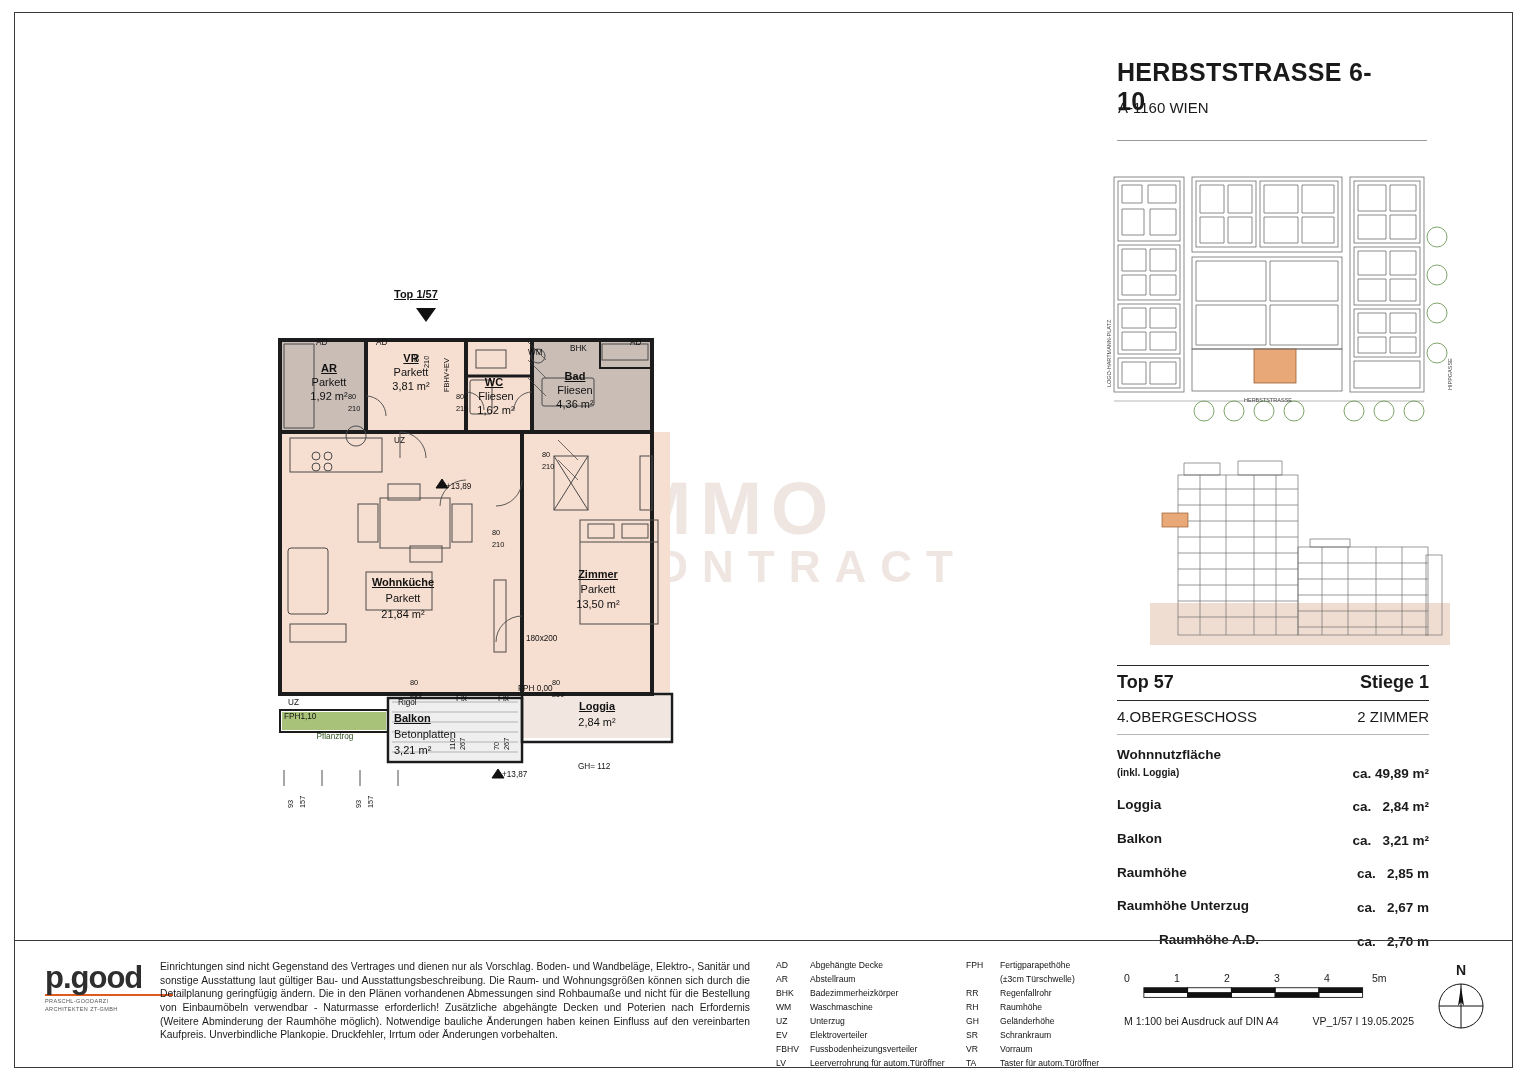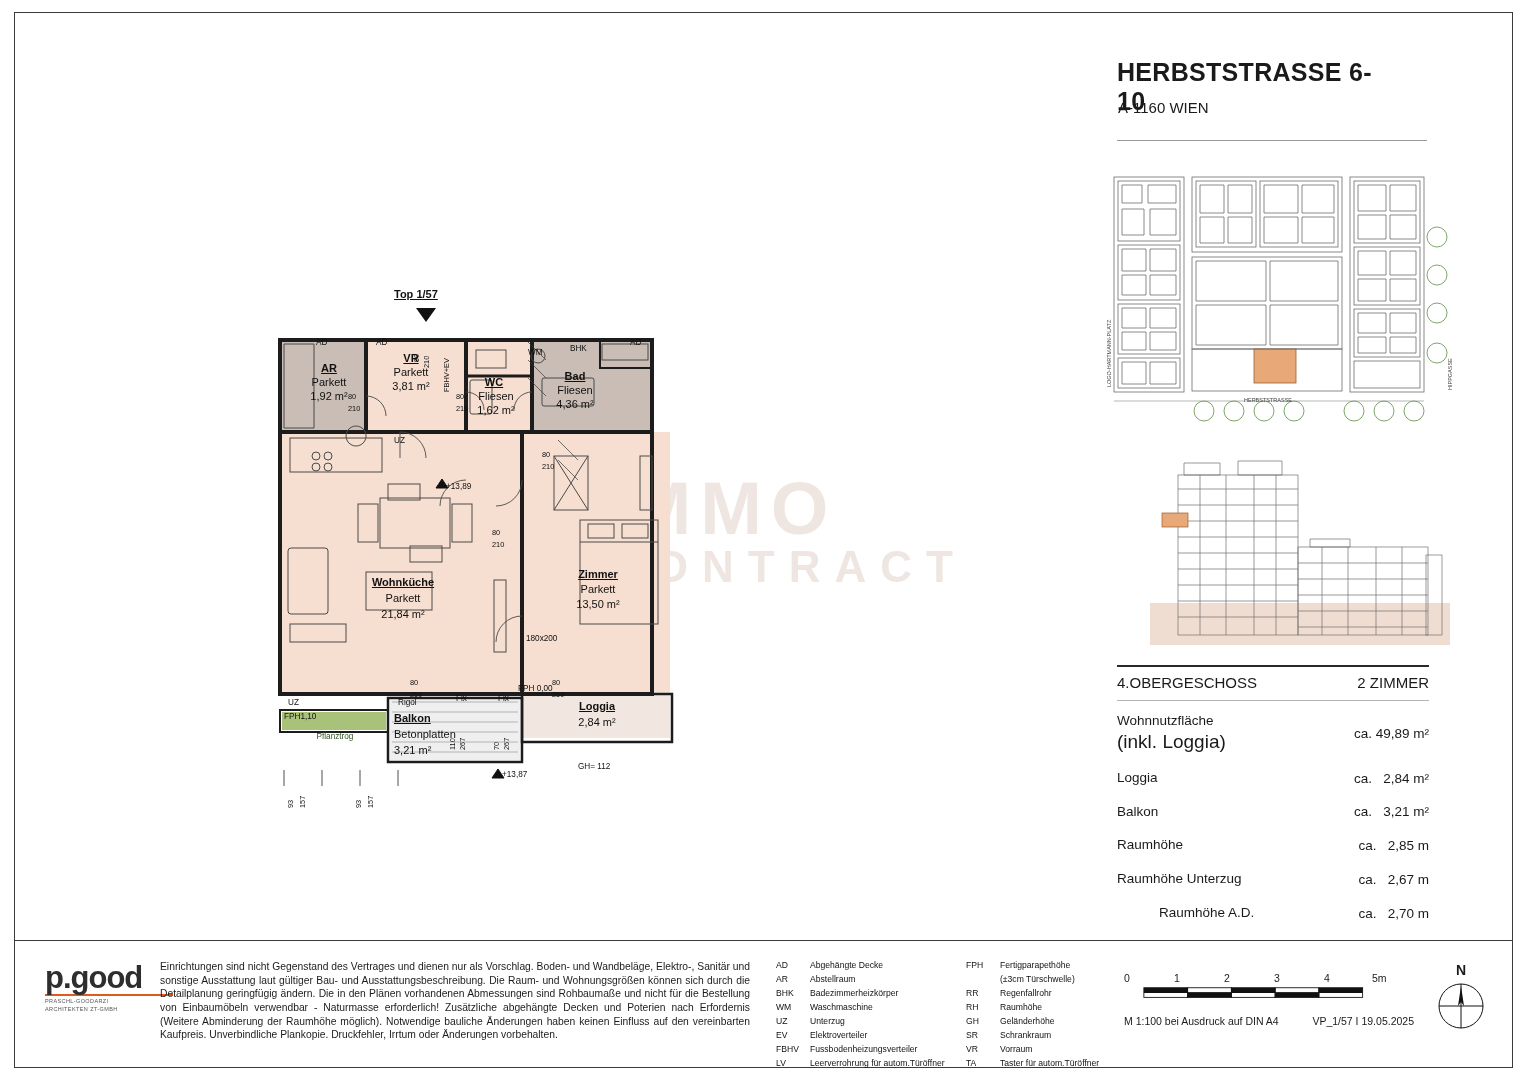--- a/index.html
+++ b/index.html
@@ -24,24 +24,24 @@
   
   .info{position:absolute;left:1117px;top:665px;width:312px;}
   .info .line{height:1px;background:#2a2a2a;width:312px;}
   .info .thin{height:1px;background:#b5b5b5;width:312px;}
   .row-top{display:flex;justify-content:space-between;align-items:baseline;padding:6px 0 7px;}
   .row-top .l{font-size:18px;font-weight:bold;}
   .row-top .r{font-size:18px;font-weight:bold;}
   .row-2{display:flex;justify-content:space-between;align-items:baseline;padding:7px 0 9px;}
   .row-2 .l{font-size:15px;}
   .row-2 .r{font-size:15px;}
-  .kv{display:flex;justify-content:space-between;align-items:center;padding:9px 0 0;font-size:13.5px;}
+  .kv{display:flex;justify-content:space-between;align-items:flex-end;padding:9px 0 0;font-size:13.5px;font-weight:bold;}
   .kv .k{line-height:1.25;}
   .kv .v{white-space:pre;font-variant-numeric:tabular-nums;}
-  .kv .sub{font-size:19px;margin-top:30px;}
+  .kv .sub{font-size:10px;margin-top:30px;}
 
   
   .bot-rule{position:absolute;left:15px;top:940px;width:1497px;height:1px;background:#3a3a3a;}
 
   
   .logo{position:absolute;left:45px;top:962px;width:130px;}
   .logo-txt{font-size:31px;font-weight:bold;color:#2e2e2e;letter-spacing:-1px;line-height:1;}
   .logo-sub{font-size:5.5px;color:#555;letter-spacing:.4px;margin-top:2px;line-height:1.45;}
   .logo-bar{width:128px;height:2px;background:#e05a1e;margin-top:1px;}
 
@@ -159,20 +159,24 @@
         <path d="M172 92 v88 M198 92 v88 M226 92 v88 M252 92 v88"></path>
         <path d="M160 84 h40 v8 h-40 z"></path>
         <rect x="276" y="100" width="16" height="80"></rect>
       </g>
       <rect x="12" y="58" width="26" height="14" fill="#e8a878" stroke="#9a6033" stroke-width="0.7"></rect>
     </svg>
   </div>
 
   <div class="info">
     <div class="line"></div>
+    <div class="row-top">
+      <div class="l">Top 57</div>
+      <div class="r">Stiege 1</div>
+    </div>
     <div class="line"></div>
     <div class="row-2">
       <div class="l">4.OBERGESCHOSS</div>
       <div class="r">2 ZIMMER</div>
     </div>
     <div class="thin"></div>
 
     <div class="kv" style="padding-top:12px;">
       <div class="k">
         <span>Wohnnutzfläche</span><br>

